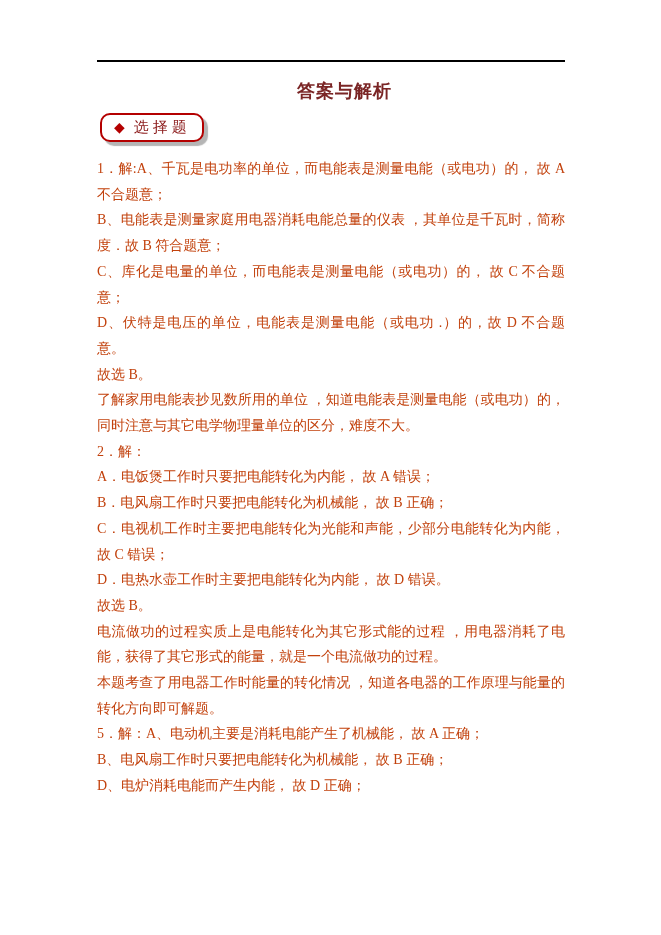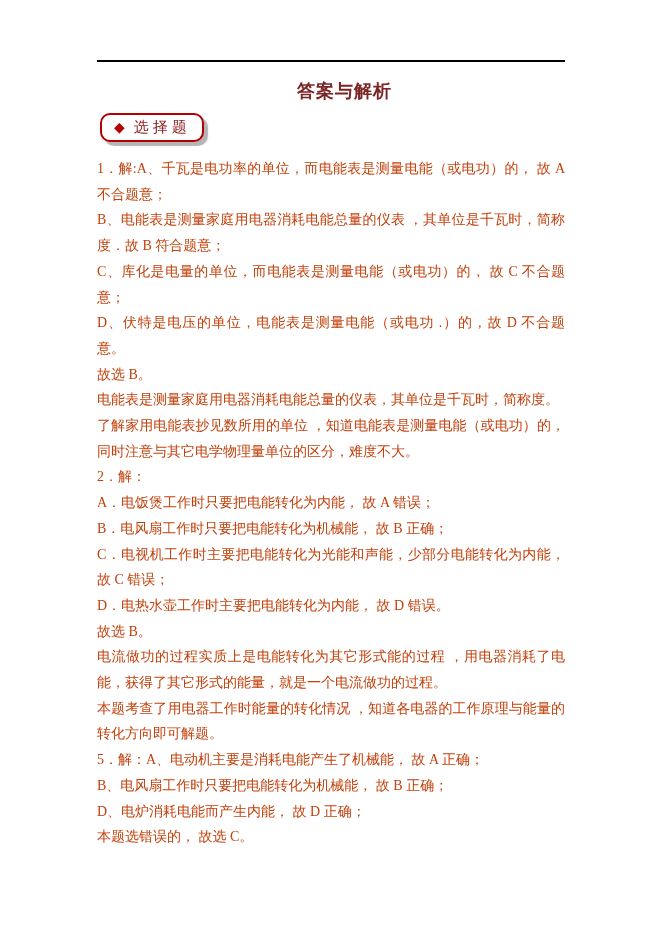--- a/index.html
+++ b/index.html
@@ -90,29 +90,27 @@
     <span class="diamond-icon">◆</span>
     <span class="badge-label">选择题</span>
   </div>
 
   <div class="answer-text">
     <p>1．解:A、千瓦是电功率的单位，而电能表是测量电能（或电功）的，  故 A 不合题意；</p>
     <p>B、电能表是测量家庭用电器消耗电能总量的仪表 ，其单位是千瓦时，简称度．故 B 符合题意；</p>
     <p>C、库化是电量的单位，而电能表是测量电能（或电功）的，  故 C 不合题意；</p>
     <p>D、伏特是电压的单位，电能表是测量电能（或电功 .）的，故 D 不合题意。</p>
     <p>故选 B。</p>
-    <p>电能表是测量家庭用电器消耗电能总量的仪表，其单位是千瓦时，简称度。</p>
     <p>了解家用电能表抄见数所用的单位 ，知道电能表是测量电能（或电功）的，同时注意与其它电学物理量单位的区分，难度不大。</p>
     <p>2．解：</p>
     <p>A．电饭煲工作时只要把电能转化为内能， 故 A 错误；</p>
     <p>B．电风扇工作时只要把电能转化为机械能， 故 B 正确；</p>
     <p>C．电视机工作时主要把电能转化为光能和声能，少部分电能转化为内能，故 C 错误；</p>
     <p>D．电热水壶工作时主要把电能转化为内能， 故 D 错误。</p>
     <p>故选 B。</p>
     <p>电流做功的过程实质上是电能转化为其它形式能的过程 ，用电器消耗了电能，获得了其它形式的能量，就是一个电流做功的过程。</p>
     <p>本题考查了用电器工作时能量的转化情况 ，知道各电器的工作原理与能量的转化方向即可解题。</p>
     <p>5．解：A、电动机主要是消耗电能产生了机械能， 故 A 正确；</p>
     <p>B、电风扇工作时只要把电能转化为机械能， 故 B 正确；</p>
     <p>D、电炉消耗电能而产生内能， 故 D 正确；</p>
-    <p>本题选错误的， 故选 C。</p>
   </div>
 
 </div>
 
 </body></html>

